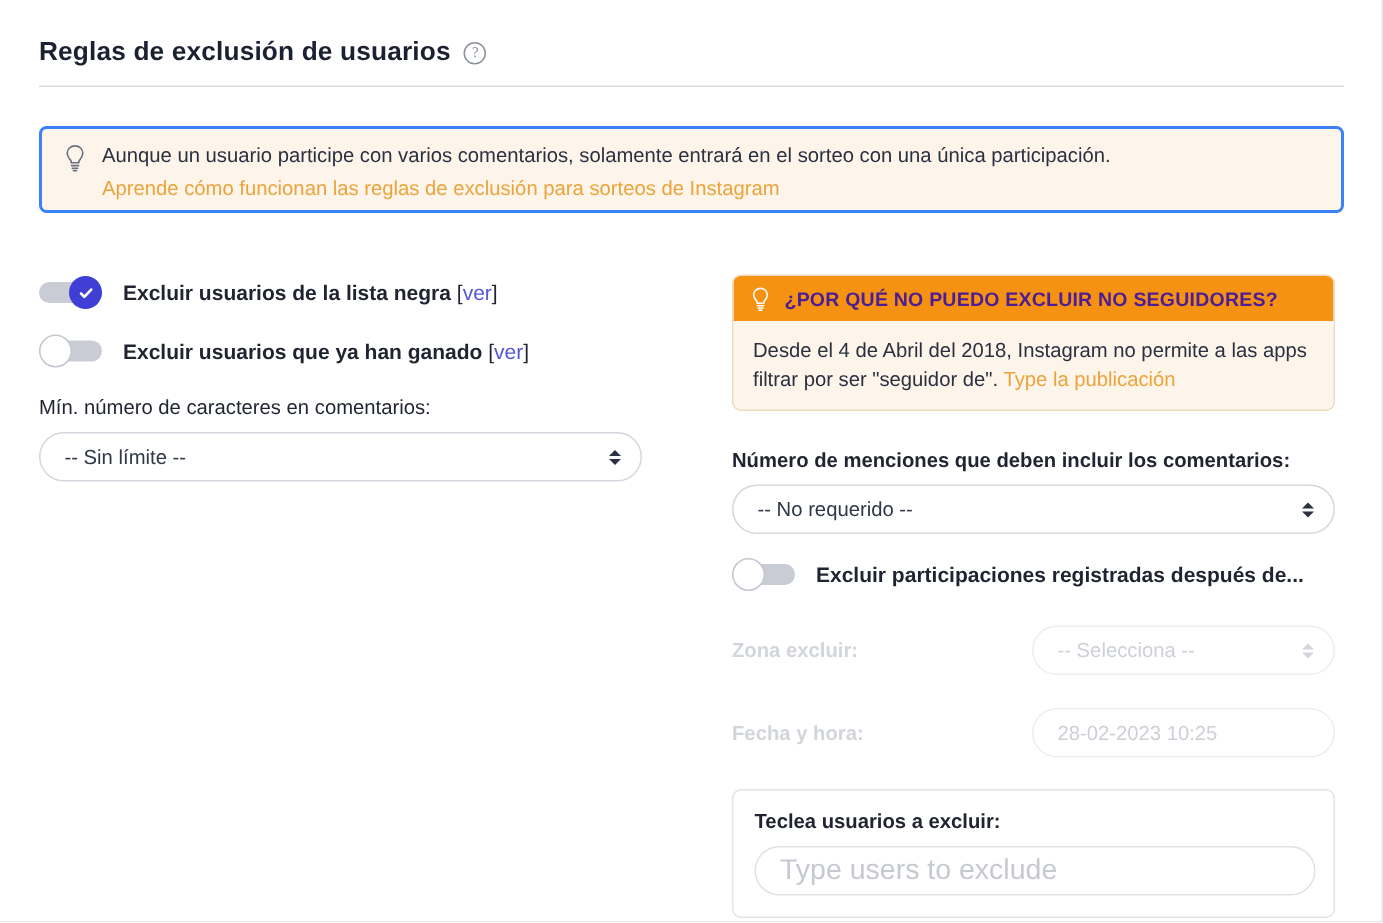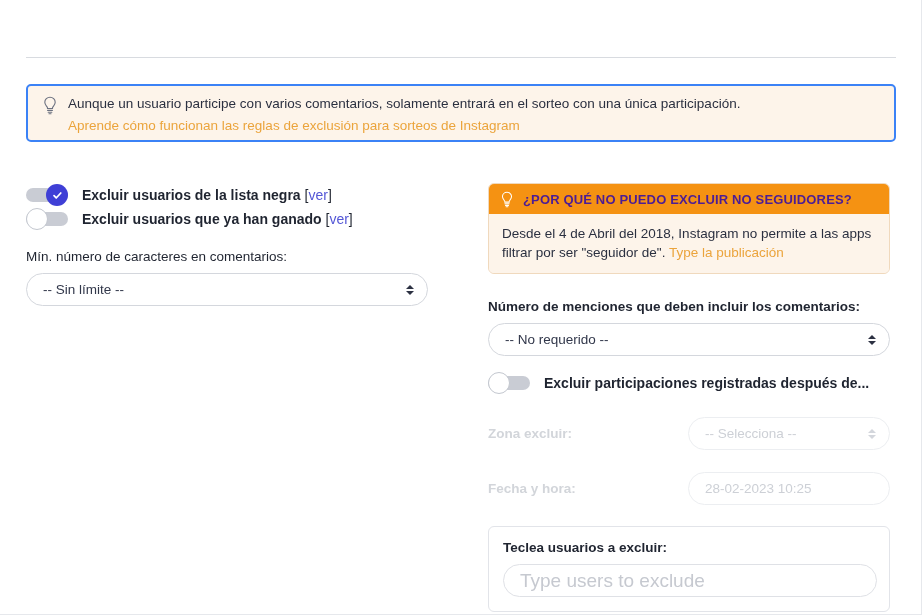--- a/index.html
+++ b/index.html
@@ -91,20 +91,21 @@
     cursor: pointer;
   }
 
   
   .left-col { position: absolute; left: 26px; top: 183px; width: 402px; }
 
   .toggle-row {
     display: flex;
     align-items: center;
     height: 24px;
+    margin-bottom: 15px;
   }
   .toggle-row.second { margin-bottom: 18px; }
 
   .switch {
     position: relative;
     width: 42px;
     height: 22px;
     flex: 0 0 42px;
   }
   .switch .track {
@@ -290,20 +291,24 @@
     font-family: "Liberation Sans", sans-serif;
     outline: none;
   }
   .eb-input::placeholder { color: #c6c9d0; }
 </style>
 </head>
 <body>
 
 <div class="page">
 
+  <div class="section-header">
+    <div class="section-title">Reglas de exclusión de usuarios</div>
+    <div class="help-icon">?</div>
+  </div>
   <div class="header-rule"></div>
 
   <div class="notice">
     <div class="notice-bulb">
       <svg width="16" height="19" viewBox="0 0 16 19" fill="none">
         <path d="M8 1.2c-2.9 0-5.2 2.2-5.2 5 0 1.9 1.1 3.2 1.9 4.2.5.6.8 1 .8 1.5v.6h5v-.6c0-.5.3-.9.8-1.5.8-1 1.9-2.3 1.9-4.2 0-2.8-2.3-5-5.2-5z" stroke="#6c7180" stroke-width="1.1" fill="none"></path>
         <path d="M5.6 14.4h4.8M6.2 16.2h3.6M7 17.8h2" stroke="#6c7180" stroke-width="1.1" stroke-linecap="round"></path>
       </svg>
     </div>
     <div class="notice-body">

